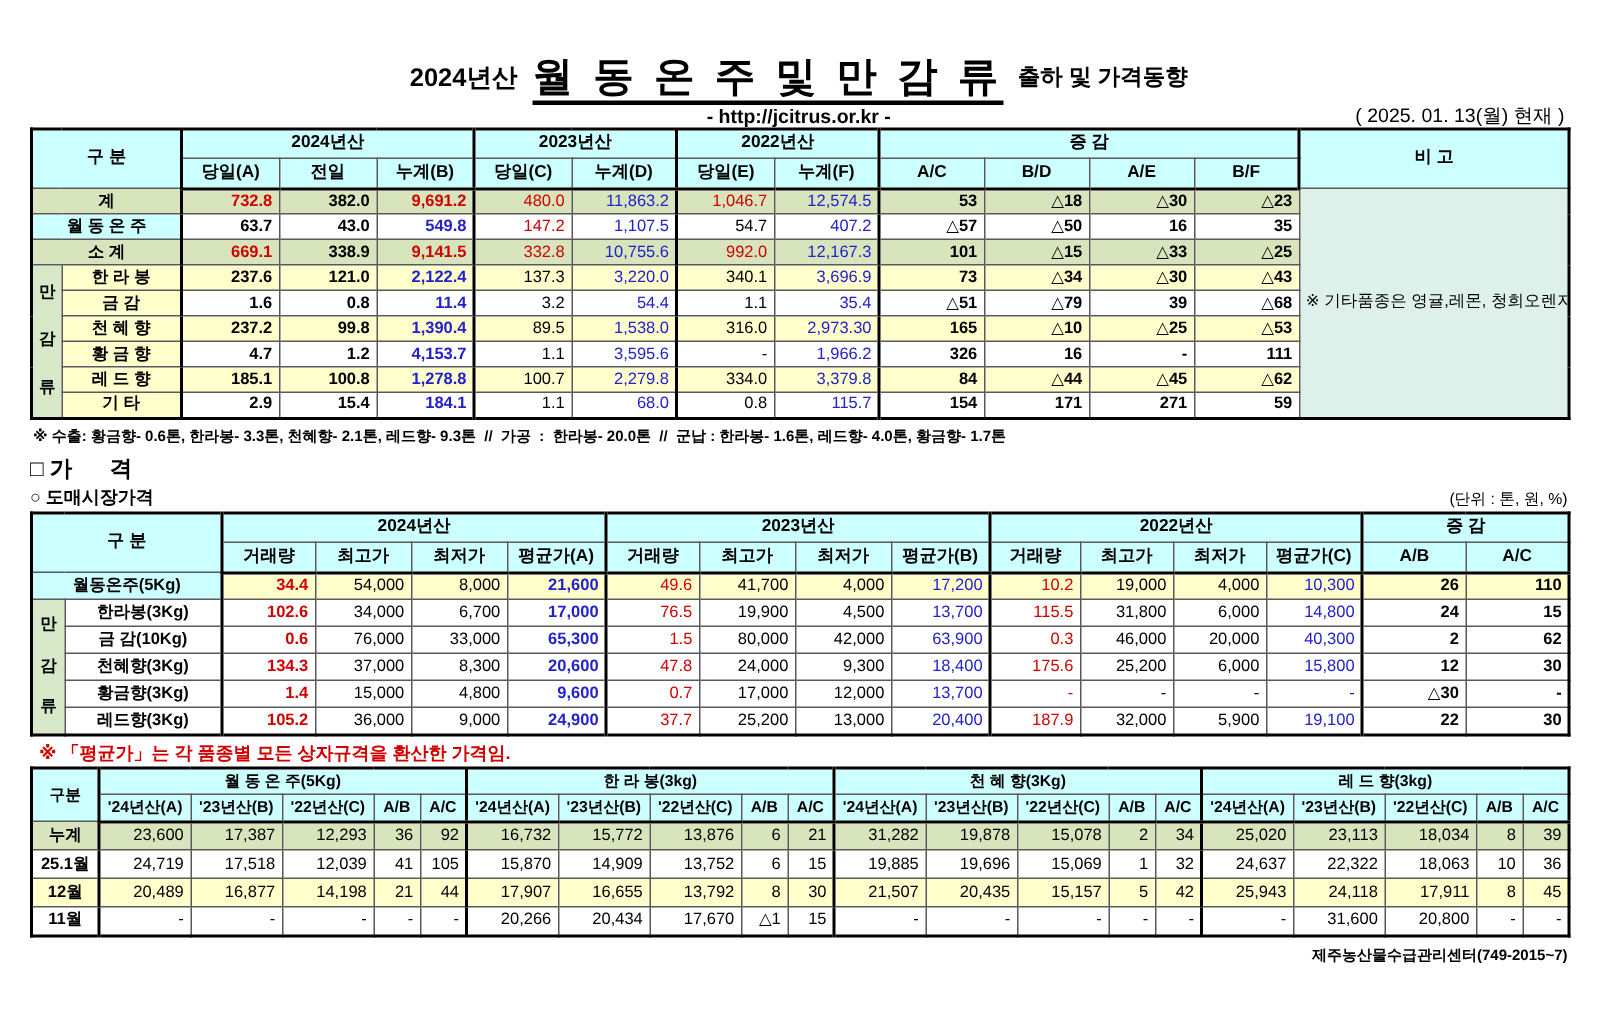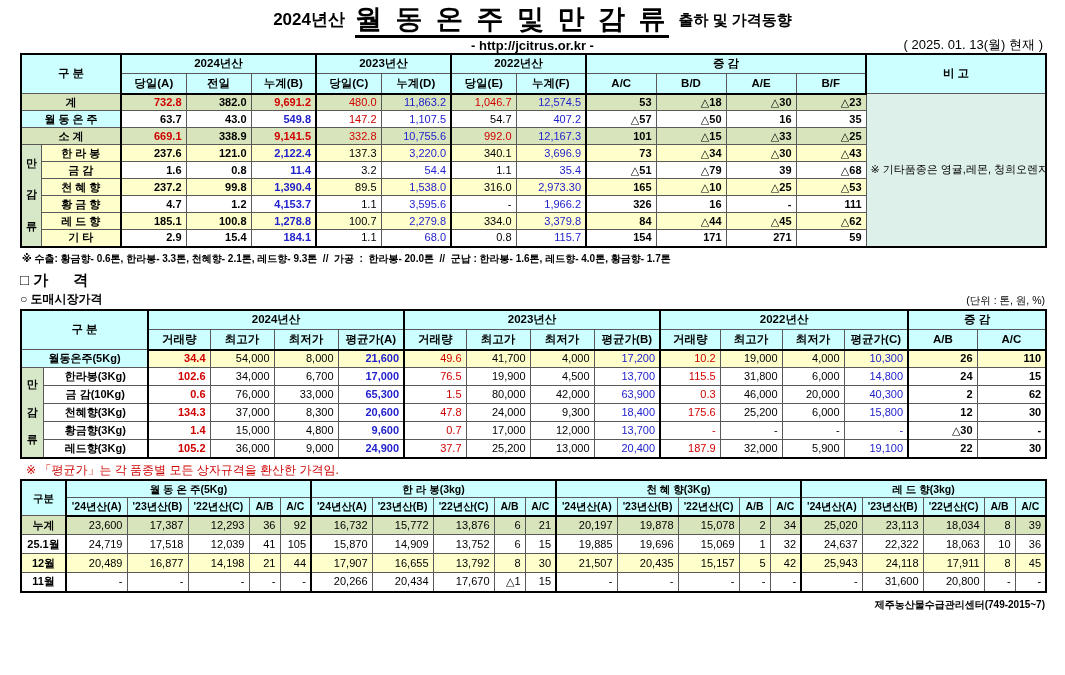--- a/index.html
+++ b/index.html
@@ -5,39 +5,39 @@
   :root{
     --red:#d00000; --blue:#2222cc;
     --cyan:#ccffff; --green:#d8e4bc; --yellow:#ffffcc;
     --grp:#d6e8c8; --remark:#def0ea;
     --line:#595959;
   }
   *{box-sizing:border-box;}
   html,body{margin:0;padding:0;width:1065px;height:675px;overflow:hidden;
     background:#fff;color:#000;
     font-family:"Liberation Sans","DejaVu Sans",sans-serif;}
-  .page{width:1065px;height:599px;padding:3px 20px 0 20px;position:relative;}
+  .page{width:1065px;height:599px;padding:3px 20px 0 20px;position:relative;margin-top:32px;}
 
   
   .title-wrap{text-align:center;margin-top:2px;line-height:1.1;}
   .t-year{font-size:17px;font-weight:bold;margin-right:10px;vertical-align:middle;}
   .t-main{font-size:27px;font-weight:bold;letter-spacing:3px;border-bottom:3px solid #000;
     padding-bottom:1px;vertical-align:middle;}
   .t-sub{font-size:15px;font-weight:bold;margin-left:10px;vertical-align:middle;}
   .url-line{text-align:center;font-size:13px;font-weight:bold;margin-top:3px;}
   .date-line{position:absolute;right:22px;top:36px;font-size:13px;}
 
   
   .sect{display:flex;justify-content:space-between;align-items:flex-end;margin-top:5px;margin-bottom:1px;}
   .s-title{font-size:14px;font-weight:bold;white-space:pre;}
   .s-title.big{font-size:15px;}
   .s-sub{font-size:12px;font-weight:bold;white-space:pre;}
   .unit{font-size:10.5px;}
   .footnote{font-size:10px;font-weight:bold;margin:4px 0 0 2px;white-space:pre;}
-  .note-red{font-size:12px;font-weight:normal;color:var(--red);margin:3px 0 0 6px;white-space:pre;}
+  .note-red{font-size:12px;font-weight:bold;color:var(--red);margin:3px 0 0 6px;white-space:pre;}
   .footer{ text-align:right;font-size:10px;font-weight:bold;margin-top:5px;}
 
   
   table.t{border-collapse:collapse;table-layout:fixed;width:1025px;border:2px solid #000;}
   table.t th,table.t td{border:1px solid var(--line);padding:0 4px;overflow:hidden;
     white-space:nowrap;font-size:11px;line-height:1;}
   table.t thead th{background:var(--cyan);font-weight:bold;text-align:center;font-size:11.5px;}
   table.t thead tr:last-child th{border-bottom:2px solid #000;}
   .vsep{border-left:2px solid #000 !important;}
   .dot-l{border-left:1px dotted #777 !important;}
@@ -467,21 +467,21 @@
           <td class="num vsep bg-green">23,600</td>
           <td class="num bg-green">17,387</td>
           <td class="num bg-green">12,293</td>
           <td class="num bg-green">36</td>
           <td class="num bg-green">92</td>
           <td class="num vsep bg-green">16,732</td>
           <td class="num bg-green">15,772</td>
           <td class="num bg-green">13,876</td>
           <td class="num bg-green">6</td>
           <td class="num bg-green">21</td>
-          <td class="num vsep bg-green">20,197</td>
+          <td class="num vsep bg-green">31,282</td>
           <td class="num bg-green">19,878</td>
           <td class="num bg-green">15,078</td>
           <td class="num bg-green">2</td>
           <td class="num bg-green">34</td>
           <td class="num vsep bg-green">25,020</td>
           <td class="num bg-green">23,113</td>
           <td class="num bg-green">18,034</td>
           <td class="num bg-green">8</td>
           <td class="num bg-green">39</td>
         </tr>

